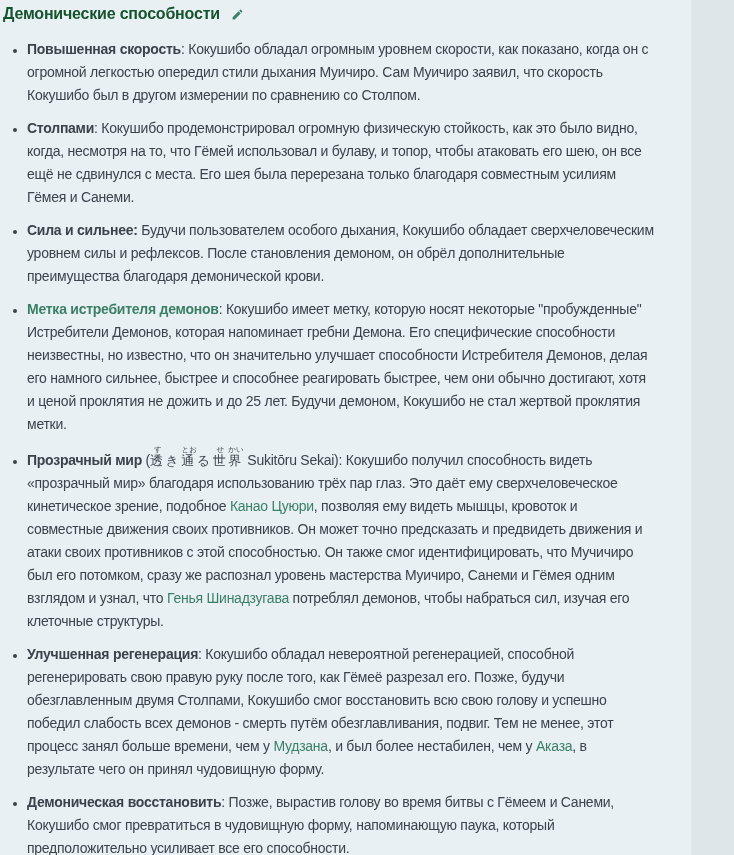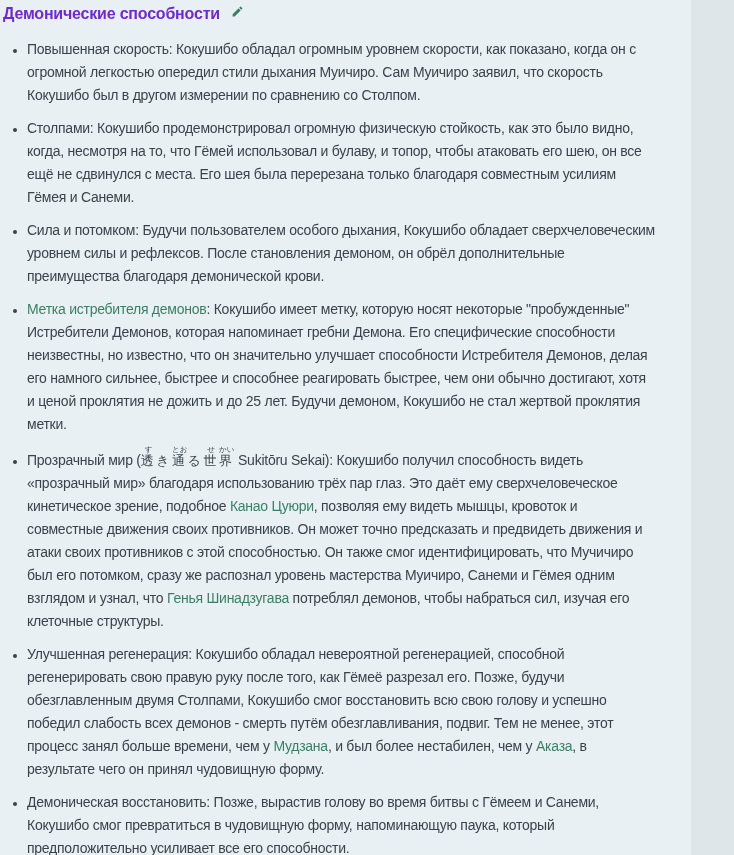--- a/index.html
+++ b/index.html
@@ -17,38 +17,38 @@
   }
   .article{
     position:absolute;left:0;top:0;width:691px;height:855px;
     background:var(--content-bg);
     color:var(--text-color);
     padding:5px 14px 0 3px;
   }
   h3.section-heading{
     margin:0 0 15px 0;
     font-size:16px;line-height:18px;
-    color:#6d28d9;
-    display:flex;align-items:flex-start;gap:11px;
+    color:#14532d;
+    display:flex;align-items:center;gap:11px;
     font-weight:bold;
     letter-spacing:-0.2px;
   }
   .edit-link{display:inline-flex;align-items:center;text-decoration:none;}
   ul.abilities{
     margin:0;padding:0 0 0 24px;
   }
   ul.abilities li{
     font-size:14px;
     line-height:23px;
     letter-spacing:-0.25px;
     margin-bottom:10px;
     max-width:630px;
   }
   ul.abilities li::marker{color:#3a434b;font-size:12px;}
-  .b{font-weight:normal;margin-top:40px;}
+  .b{font-weight:bold;margin-top:40px;}
   a.lnk{color:var(--link-color);text-decoration:none;cursor:pointer;}
   ruby{
     letter-spacing:2.5px;
     font-size:13px;
     ruby-position:over;
   }
   ruby rt{
     font-size:7.5px;
     letter-spacing:0;
     color:#3a434b;
@@ -65,21 +65,21 @@
         <svg width="13" height="13" viewBox="0 0 24 24" fill="#3a7f65" aria-hidden="true">
           <path d="M3 17.25V21h3.75L17.81 9.94l-3.75-3.75L3 17.25zM20.71 7.04c.39-.39.39-1.02 0-1.41l-2.34-2.34a.9959.9959 0 0 0-1.41 0l-1.83 1.83 3.75 3.75 1.83-1.83z"></path>
         </svg>
       </span>
     </a>
   </h3>
 
   <ul class="abilities">
       <li><span class="b">Повышенная скорость</span><span class="">: Кокушибо обладал огромным уровнем скорости, как показано, когда он с огромной легкостью опередил стили дыхания Муичиро. Сам Муичиро заявил, что скорость Кокушибо был в другом измерении по сравнению со Столпом.</span></li>
       <li><span class="b">Столпами</span><span class="">: Кокушибо продемонстрировал огромную физическую стойкость, как это было видно, когда, несмотря на то, что Гёмей использовал и булаву, и топор, чтобы атаковать его шею, он все ещё не сдвинулся с места. Его шея была перерезана только благодаря совместным усилиям Гёмея и Санеми.</span></li>
-      <li><span class="b">Сила и потомком:</span><span class=""> Будучи пользователем особого дыхания, Кокушибо обладает сверхчеловеческим уровнем силы и рефлексов. После становления демоном, он обрёл дополнительные преимущества благодаря демонической крови.</span></li>
+      <li><span class="b">Сила и сильнее:</span><span class=""> Будучи пользователем особого дыхания, Кокушибо обладает сверхчеловеческим уровнем силы и рефлексов. После становления демоном, он обрёл дополнительные преимущества благодаря демонической крови.</span></li>
       <li><a href="#" class="lnk b">Метка истребителя демонов</a><span class="">: Кокушибо имеет метку, которую носят некоторые "пробужденные" Истребители Демонов, которая напоминает гребни Демона. Его специфические способности неизвестны, но известно, что он значительно улучшает способности Истребителя Демонов, делая его намного сильнее, быстрее и способнее реагировать быстрее, чем они обычно достигают, хотя и ценой проклятия не дожить и до 25 лет. Будучи демоном, Кокушибо не стал жертвой проклятия метки.</span></li>
       <li><span class="b">Прозрачный мир</span><span class=""> (</span><ruby>透<rt>す</rt>き<rt></rt>通<rt>とお</rt>る<rt></rt>世<rt>せ</rt>界<rt>かい</rt></ruby><span class=""> Sukitōru Sekai): Кокушибо получил способность видеть «прозрачный мир» благодаря использованию трёх пар глаз. Это даёт ему сверхчеловеческое кинетическое зрение, подобное </span><a href="#" class="lnk">Канао Цуюри</a><span class="">, позволяя ему видеть мышцы, кровоток и совместные движения своих противников. Он может точно предсказать и предвидеть движения и атаки своих противников с этой способностью. Он также смог идентифицировать, что Мучичиро был его потомком, сразу же распознал уровень мастерства Муичиро, Санеми и Гёмея одним взглядом и узнал, что </span><a href="#" class="lnk">Генья Шинадзугава</a><span class=""> потреблял демонов, чтобы набраться сил, изучая его клеточные структуры.</span></li>
       <li><span class="b">Улучшенная регенерация</span><span class="">: Кокушибо обладал невероятной регенерацией, способной регенерировать свою правую руку после того, как Гёмеё разрезал его. Позже, будучи обезглавленным двумя Столпами, Кокушибо смог восстановить всю свою голову и успешно победил слабость всех демонов - смерть путём обезглавливания, подвиг. Тем не менее, этот процесс занял больше времени, чем у </span><a href="#" class="lnk">Мудзана</a><span class="">, и был более нестабилен, чем у </span><a href="#" class="lnk">Аказа</a><span class="">, в результате чего он принял чудовищную форму.</span></li>
       <li><span class="b">Демоническая восстановить</span><span class="">: Позже, вырастив голову во время битвы с Гёмеем и Санеми, Кокушибо смог превратиться в чудовищную форму, напоминающую паука, который предположительно усиливает все его способности.</span></li>
     </ul>
 </div>
 
 <div style="position:absolute;right:0;top:0;width:43px;height:855px;background:var(--gutter-bg);"></div>
 
 </body></html>

